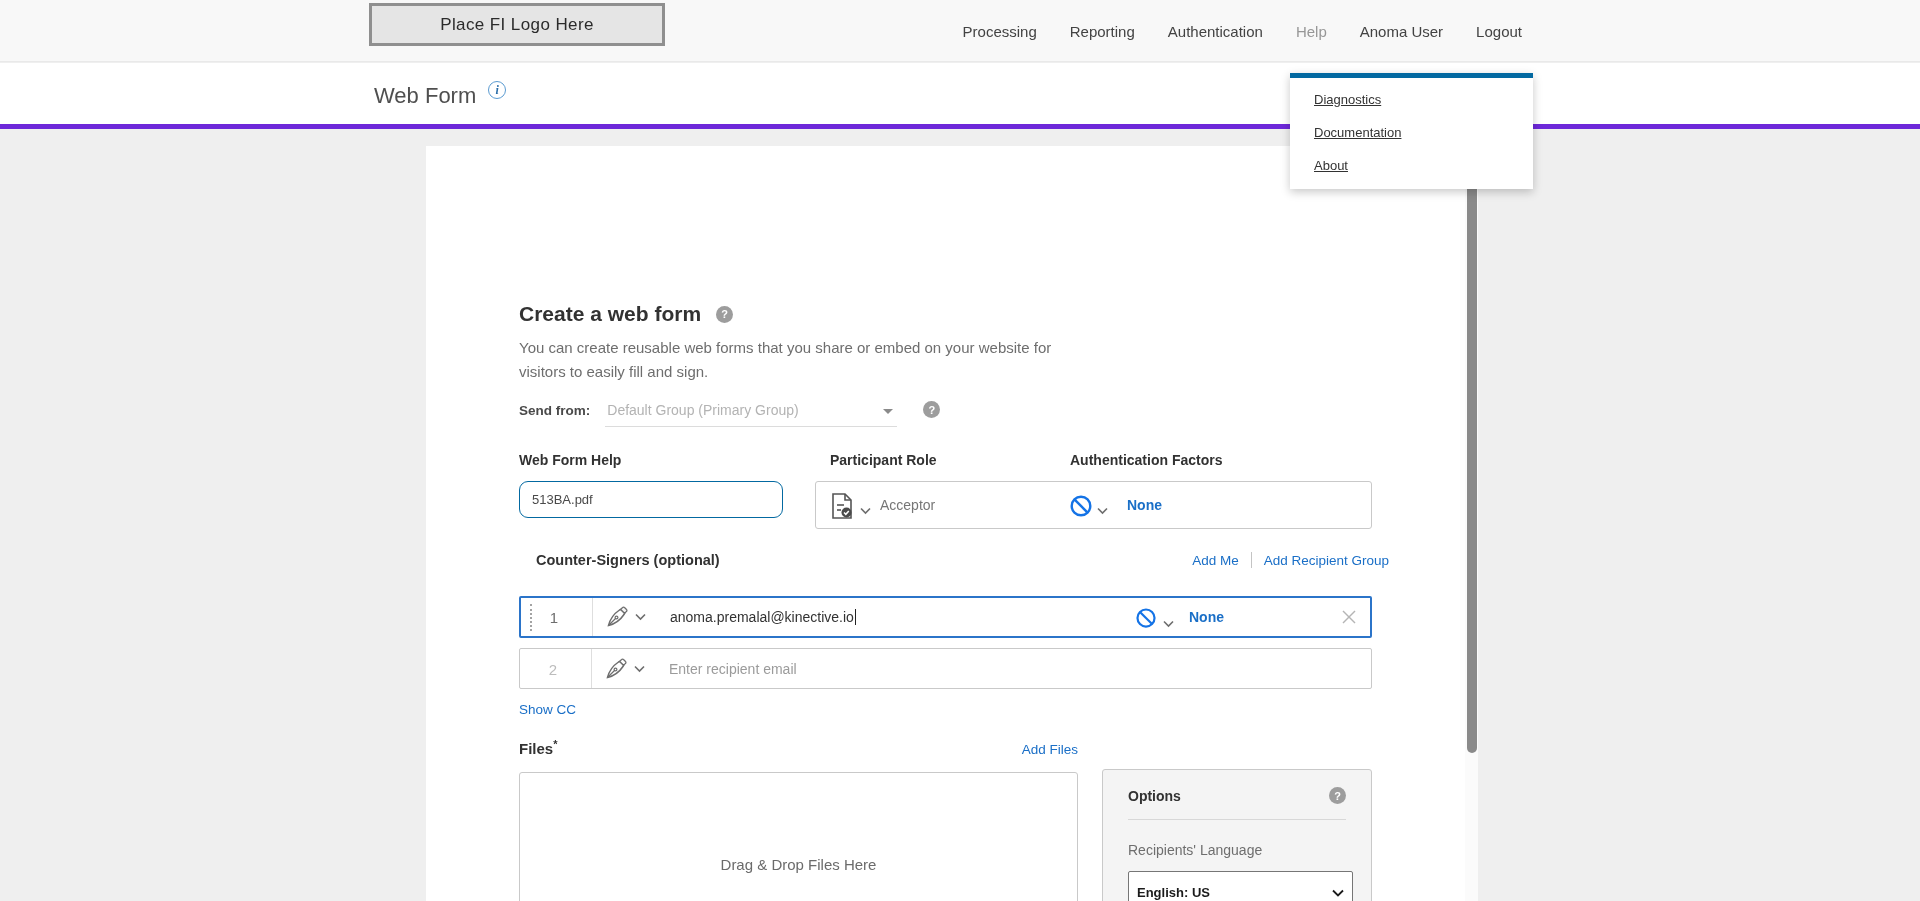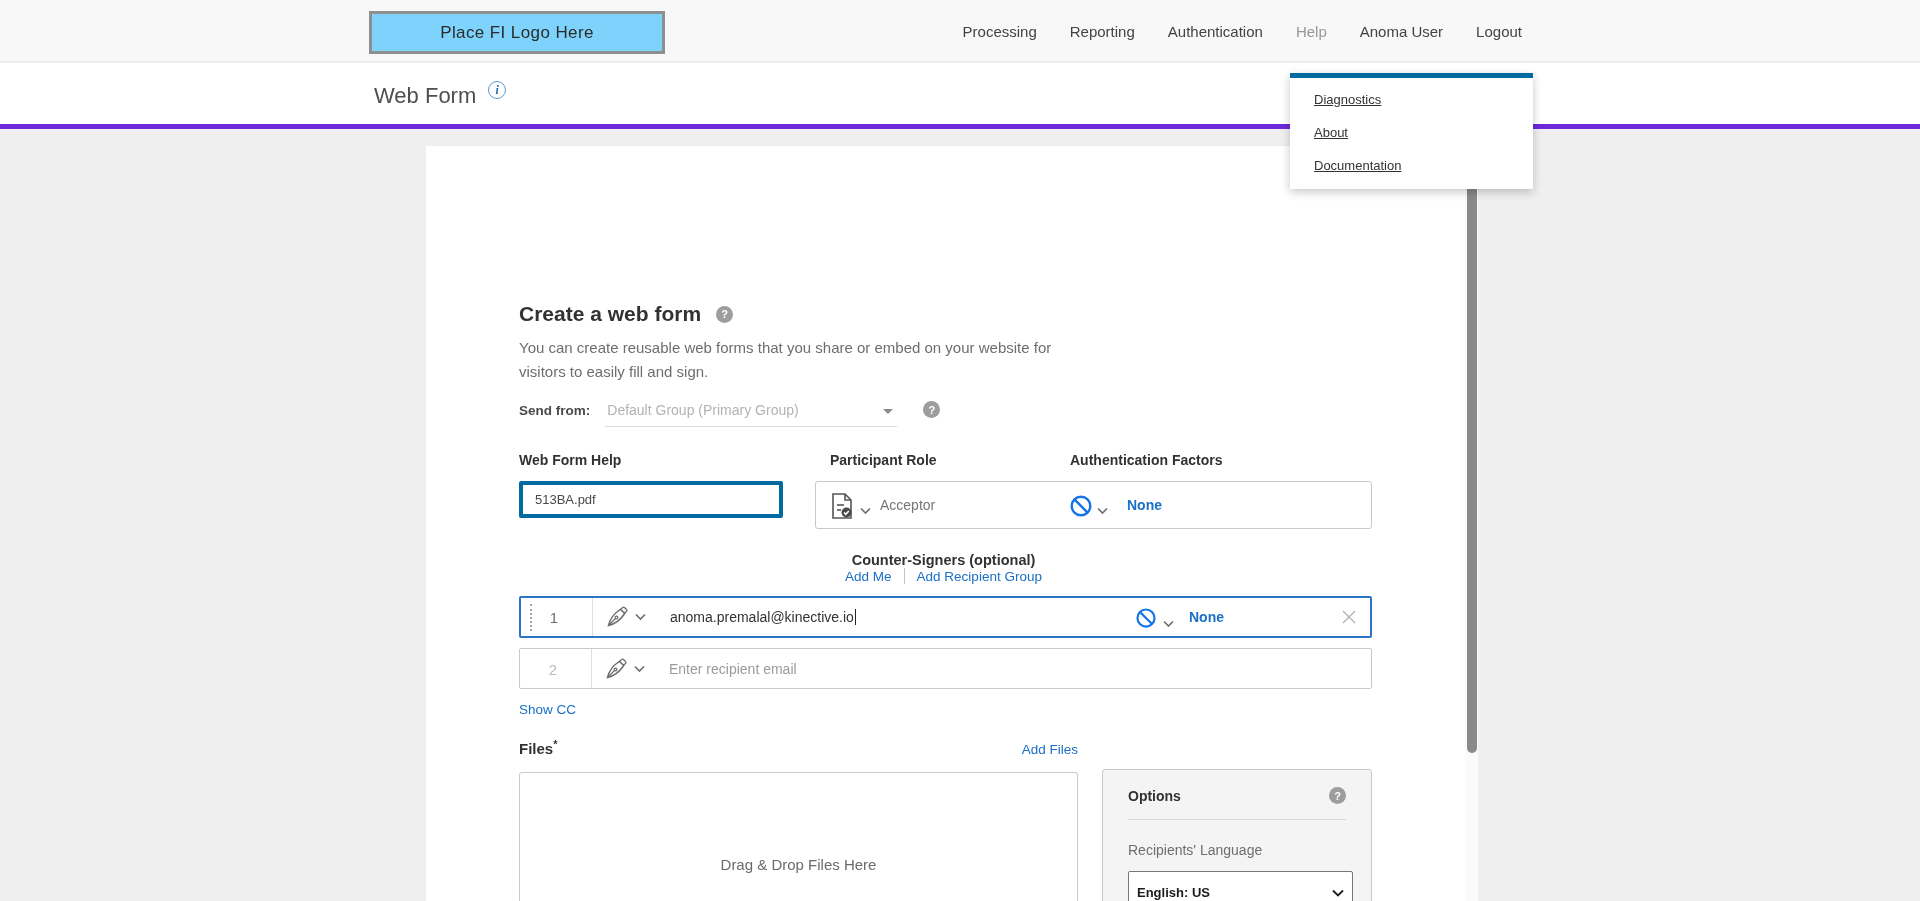--- a/index.html
+++ b/index.html
@@ -7,22 +7,22 @@
   body {
     position:relative;
     background:#efefef;
     font-family:"Liberation Sans", sans-serif;
     color:#323232;
   }
 
   
   .topbar { position:absolute; left:0; top:0; width:1920px; height:62px;
             background:#f8f8f8; border-bottom:1px solid #e9e9e9; z-index:10; }
-  .logo-box { position:absolute; left:369px; top:11px; width:296px; height:43px;
-              background:#7dd3fc; border:3px solid #8f8f8f;
+  .logo-box { position:absolute; left:369px; top:3px; width:296px; height:43px;
+              background:#e5e5e5; border:3px solid #8f8f8f;
               display:flex; align-items:center; justify-content:center;
               font-size:17px; color:#2b2b2b; letter-spacing:.4px; }
   .topnav { position:absolute; right:398px; top:0; height:62px;
             display:flex; align-items:center; gap:33px;
             font-size:15px; color:#434343; }
   .topnav .nav-item { cursor:pointer; white-space:nowrap; }
   .topnav .nav-item.muted { color:#979797; }
 
   
   .page-header { position:absolute; left:0; top:63px; width:1920px; height:66px;
@@ -71,41 +71,41 @@
   .sf-caret { position:absolute; right:4px; top:9px; width:0; height:0;
               border-left:5px solid transparent; border-right:5px solid transparent;
               border-top:5px solid #8a8a8a; }
   .send-from .help-icon { margin-left:26px; margin-top:1px; }
 
   
   .field-label { position:absolute; top:306px; font-size:14px; font-weight:bold; color:#323232; }
 
   
   .name-input { position:absolute; left:93px; top:335px; width:264px; height:37px;
-                border:4px solid #0369a1; border-radius:2px; background:#fff;
+                border:1px solid #0369a1; border-radius:9px; background:#fff;
                 font-size:13px; color:#4a4a4a; padding:0 12px;
                 font-family:"Liberation Sans", sans-serif; }
 
   
   .role-box { position:absolute; left:389px; top:335px; width:557px; height:48px;
               border:1px solid #c9c9c9; border-radius:3px; background:#fff; }
   .role-box .doc-icon { position:absolute; left:13px; top:10px; }
   .role-box .chev-1 { position:absolute; left:44px; top:19px; }
   .role-box .role-value { position:absolute; left:64px; top:15px; font-size:14px; color:#767676; }
   .role-box .no-icon { position:absolute; left:253px; top:12px; }
   .role-box .chev-2 { position:absolute; left:281px; top:19px; }
   .role-box .auth-value { position:absolute; left:311px; top:15px; font-size:14px;
                           font-weight:bold; }
 
   .blue { color:#1a6fc7; }
   .link { color:#1a6fc7; font-size:13.5px; cursor:pointer; text-decoration:none; }
 
   
-  .cs-header { position:absolute; left:91px; top:406px; width:853px;
-               display:flex; justify-content:space-between; align-items:center;flex-direction:column; }
+  .cs-header { position:absolute; left:110px; top:406px; width:853px;
+               display:flex; justify-content:space-between; align-items:center; }
   .cs-header .cs-title { font-size:14.5px; font-weight:bold; color:#323232; }
   .cs-links { display:flex; align-items:center; }
   .cs-links .vdiv { width:1px; height:16px; background:#c4c4c4; margin:0 12px; }
 
   .signer-row { position:absolute; left:93px; width:853px; background:#fff; border-radius:2px; }
   .row-1 { top:450px; height:42px; border:2px solid #2b74c9; }
   .row-2 { top:502px; height:41px; border:1px solid #c9c9c9; }
   .drag-handle { position:absolute; left:9px; top:6px; height:27px; width:2px;
                  border-left:2px dotted #a3a3a3; }
   .row-index { position:absolute; left:20px; top:50%; transform:translateY(-50%);
@@ -171,22 +171,22 @@
 
 <div class="page-header">
   <div class="page-title">
     <span>Web Form</span>
     <span class="info-icon">i</span>
   </div>
 </div>
 
 <div class="help-menu">
   <div class="menu-item">Diagnostics</div>
+  <div class="menu-item">Documentation</div>
   <div class="menu-item">About</div>
-  <div class="menu-item">Documentation</div>
 </div>
 
 <div class="scroll-track"></div>
 <div class="scroll-thumb"></div>
 
 <div class="card">
 
   <div class="heading">
     <span>Create a web form</span>
     <span class="help-icon">?</span>

